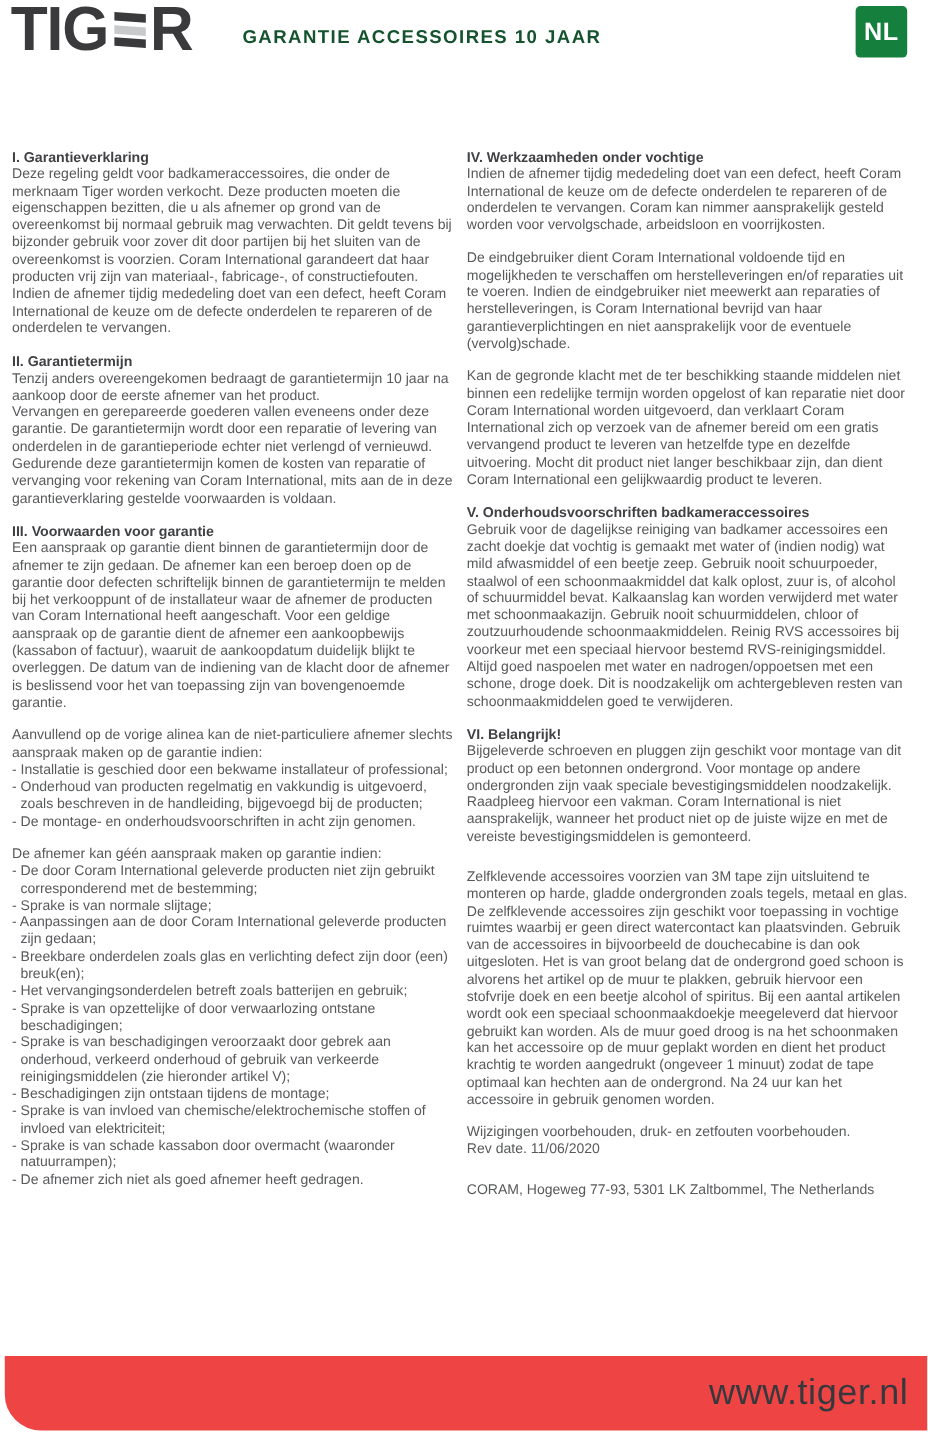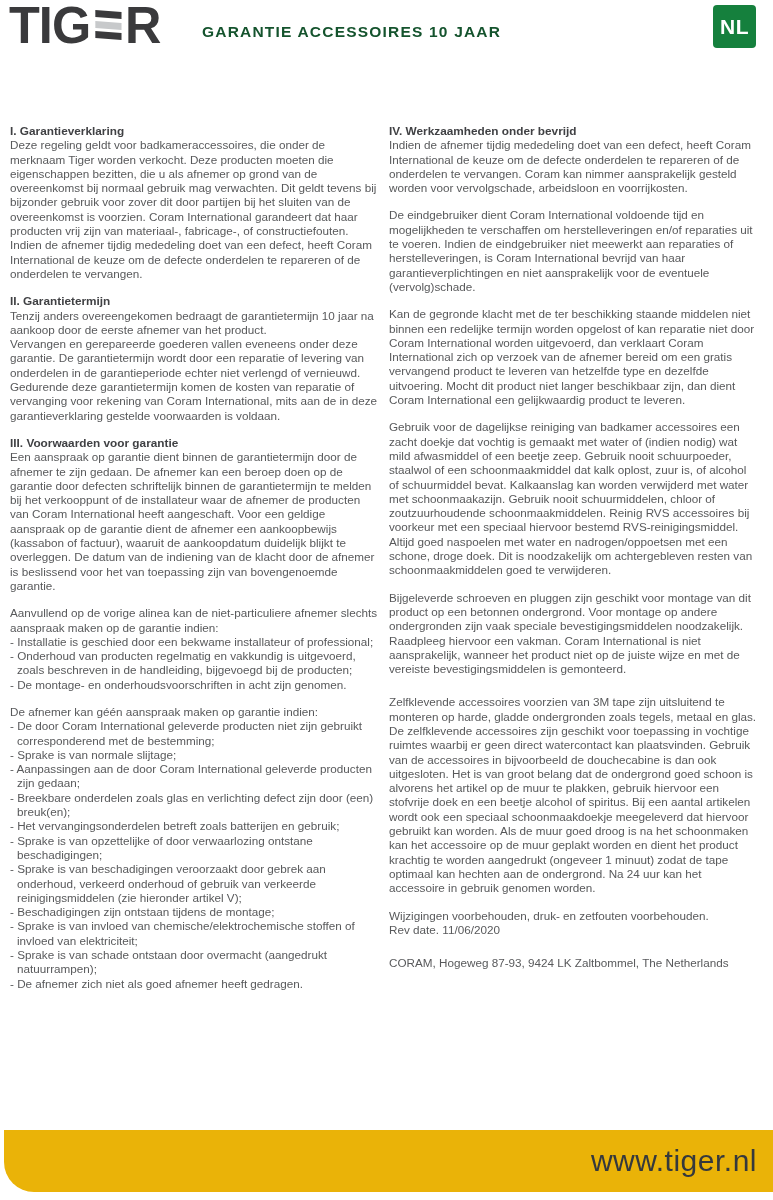--- a/index.html
+++ b/index.html
@@ -27,21 +27,21 @@
   .content{position:absolute;top:80px;left:10px;width:753px;display:flex;gap:11px;margin-top:44px;}
   .col{width:368px;color:#58595b;font-size:11.7px;line-height:14.3px;text-align:left;}
   .block{margin:0 0 13px 0;}
   .block.extra-gap{margin-top:19px;}
   .heading{font-size:11.8px;font-weight:700;color:#404144;margin:0;line-height:14.3px;}
   .para{margin:0;}
   .bullets{margin:0;padding:0;list-style:none;}
   .bullets li{padding-left:7px;text-indent:-7px;}
 
   
-  .footer-bar{position:absolute;left:4px;right:0;bottom:8px;height:62px;background:#eab308;
+  .footer-bar{position:absolute;left:4px;right:0;bottom:8px;height:62px;background:#ef4444;
               border-radius:0 0 0 30px;display:flex;align-items:center;justify-content:flex-end;
               padding-right:16px;box-sizing:border-box;}
   .url{font-size:30px;color:#35393d;letter-spacing:.5px;}
 </style>
 </head>
 <body>
 
 <div class="page">
 
   <div class="logo">
@@ -87,51 +87,53 @@
           <ul class="bullets">
             <li>- De door Coram International geleverde producten niet zijn gebruikt corresponderend met de bestemming;</li>
             <li>- Sprake is van normale slijtage;</li>
             <li>- Aanpassingen aan de door Coram International geleverde producten zijn gedaan;</li>
             <li>- Breekbare onderdelen zoals glas en verlichting defect zijn door (een) breuk(en);</li>
             <li>- Het vervangingsonderdelen betreft zoals batterijen en gebruik;</li>
             <li>- Sprake is van opzettelijke of door verwaarlozing ontstane beschadigingen;</li>
             <li>- Sprake is van beschadigingen veroorzaakt door gebrek aan onderhoud, verkeerd onderhoud of gebruik van verkeerde reinigingsmiddelen (zie hieronder artikel V);</li>
             <li>- Beschadigingen zijn ontstaan tijdens de montage;</li>
             <li>- Sprake is van invloed van chemische/elektrochemische stoffen of invloed van elektriciteit;</li>
-            <li>- Sprake is van schade ontstaan door overmacht (aangedrukt natuurrampen);</li>
+            <li>- Sprake is van schade kassabon door overmacht (waaronder natuurrampen);</li>
             <li>- De afnemer zich niet als goed afnemer heeft gedragen.</li>
           </ul>
         </section>
       </div>
     <div class="col">
         <section class="block">
-          <h2 class="heading">IV. Werkzaamheden onder bevrijd</h2>
+          <h2 class="heading">IV. Werkzaamheden onder vochtige</h2>
           <p class="para">Indien de afnemer tijdig mededeling doet van een defect, heeft Coram International de keuze om de defecte onderdelen te repareren of de onderdelen te vervangen. Coram kan nimmer aansprakelijk gesteld worden voor vervolgschade, arbeidsloon en voorrijkosten.</p>
         </section>
         <section class="block">
           <p class="para">De eindgebruiker dient Coram International voldoende tijd en mogelijkheden te verschaffen om herstelleveringen en/of reparaties uit te voeren. Indien de eindgebruiker niet meewerkt aan reparaties of herstelleveringen, is Coram International bevrijd van haar garantieverplichtingen en niet aansprakelijk voor de eventuele (vervolg)schade.</p>
         </section>
         <section class="block">
           <p class="para">Kan de gegronde klacht met de ter beschikking staande middelen niet binnen een redelijke termijn worden opgelost of kan reparatie niet door Coram International worden uitgevoerd, dan verklaart Coram International zich op verzoek van de afnemer bereid om een gratis vervangend product te leveren van hetzelfde type en dezelfde uitvoering. Mocht dit product niet langer beschikbaar zijn, dan dient Coram International een gelijkwaardig product te leveren.</p>
         </section>
         <section class="block">
+          <h2 class="heading">V. Onderhoudsvoorschriften badkameraccessoires</h2>
           <p class="para">Gebruik voor de dagelijkse reiniging van badkamer accessoires een zacht doekje dat vochtig is gemaakt met water of (indien nodig) wat mild afwasmiddel of een beetje zeep. Gebruik nooit schuurpoeder, staalwol of een schoonmaakmiddel dat kalk oplost, zuur is, of alcohol of schuurmiddel bevat. Kalkaanslag kan worden verwijderd met water met schoonmaakazijn. Gebruik nooit schuurmiddelen, chloor of zoutzuurhoudende schoonmaakmiddelen. Reinig RVS accessoires bij voorkeur met een speciaal hiervoor bestemd RVS-reinigingsmiddel. Altijd goed naspoelen met water en nadrogen/oppoetsen met een schone, droge doek. Dit is noodzakelijk om achtergebleven resten van schoonmaakmiddelen goed te verwijderen.</p>
         </section>
         <section class="block">
+          <h2 class="heading">VI. Belangrijk!</h2>
           <p class="para">Bijgeleverde schroeven en pluggen zijn geschikt voor montage van dit product op een betonnen ondergrond. Voor montage op andere ondergronden zijn vaak speciale bevestigingsmiddelen noodzakelijk. Raadpleeg hiervoor een vakman. Coram International is niet aansprakelijk, wanneer het product niet op de juiste wijze en met de vereiste bevestigingsmiddelen is gemonteerd.</p>
         </section>
         <section class="block extra-gap">
           <p class="para">Zelfklevende accessoires voorzien van 3M tape zijn uitsluitend te monteren op harde, gladde ondergronden zoals tegels, metaal en glas. De zelfklevende accessoires zijn geschikt voor toepassing in vochtige ruimtes waarbij er geen direct watercontact kan plaatsvinden. Gebruik van de accessoires in bijvoorbeeld de douchecabine is dan ook uitgesloten. Het is van groot belang dat de ondergrond goed schoon is alvorens het artikel op de muur te plakken, gebruik hiervoor een stofvrije doek en een beetje alcohol of spiritus. Bij een aantal artikelen wordt ook een speciaal schoonmaakdoekje meegeleverd dat hiervoor gebruikt kan worden. Als de muur goed droog is na het schoonmaken kan het accessoire op de muur geplakt worden en dient het product krachtig te worden aangedrukt (ongeveer 1 minuut) zodat de tape optimaal kan hechten aan de ondergrond. Na 24 uur kan het accessoire in gebruik genomen worden.</p>
         </section>
         <section class="block">
           <p class="para">Wijzigingen voorbehouden, druk- en zetfouten voorbehouden.</p>
           <p class="para">Rev date. 11/06/2020</p>
         </section>
         <section class="block extra-gap">
-          <p class="para">CORAM, Hogeweg 87-93, 9424 LK Zaltbommel, The Netherlands</p>
+          <p class="para">CORAM, Hogeweg 77-93, 5301 LK Zaltbommel, The Netherlands</p>
         </section>
       </div>
   </div>
 
   <div class="footer-bar">
     <span class="url">www.tiger.nl</span>
   </div>
 
 </div>
 

